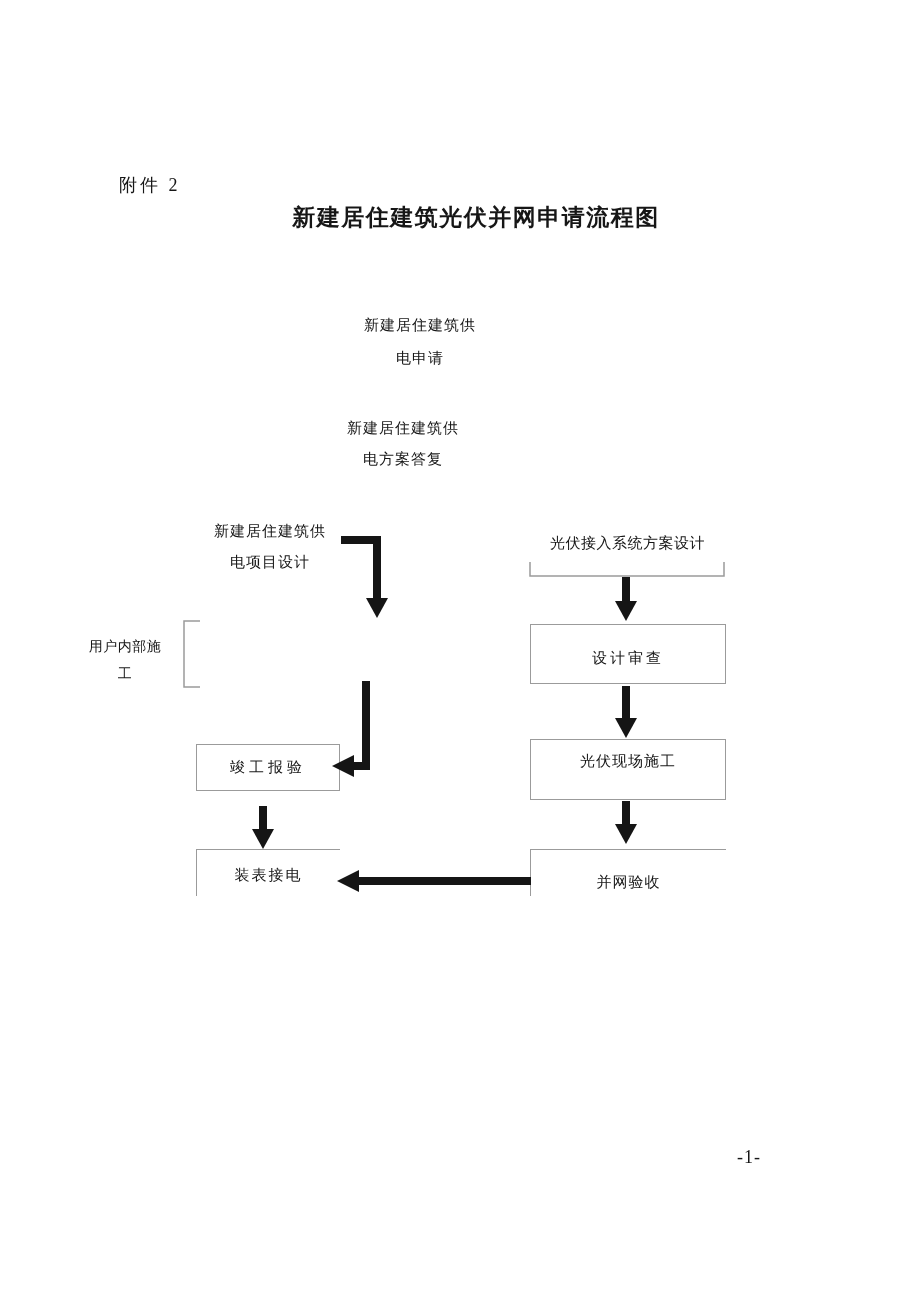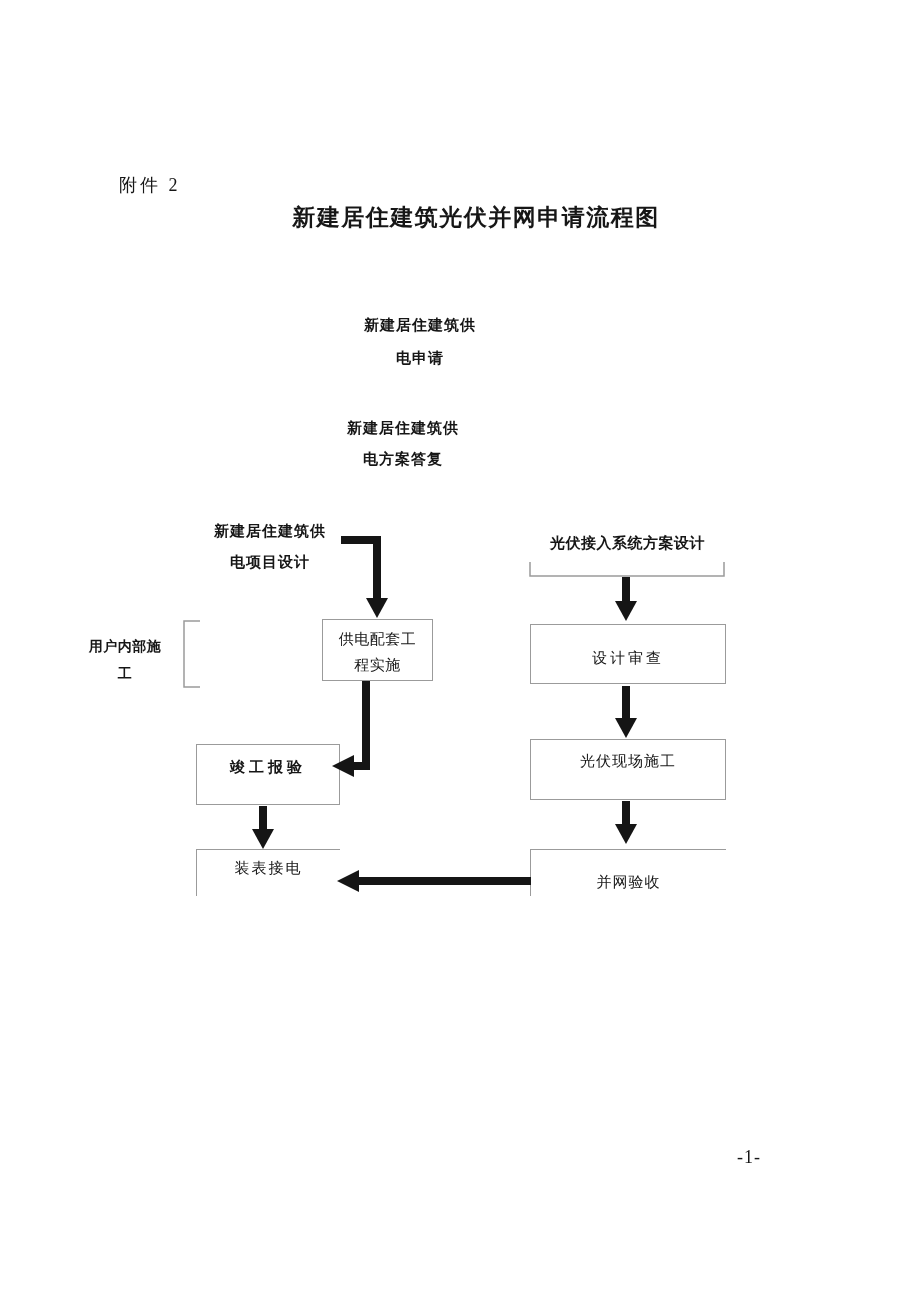--- a/index.html
+++ b/index.html
@@ -6,37 +6,37 @@
   html,body { background:#ffffff; }
   .page {
     position:relative; width:920px; height:1302px; margin:0 auto;
     background:#ffffff; color:#161616; overflow:hidden;
     font-family:"Liberation Serif","DejaVu Serif",serif;
   }
   .abs { position:absolute; }
   .attachment { left:119px; top:173px; font-size:18px; letter-spacing:3px; }
   .title { left:16px; top:202px; width:920px; text-align:center; font-size:23px; font-weight:bold; letter-spacing:1.5px; }
 
-  .node { text-align:center; font-size:15px; letter-spacing:1px; line-height:32px;font-weight:bold; }
+  .node { text-align:center; font-size:15px; letter-spacing:1px; line-height:32px; }
   .n-supply-app   { left:320px; top:309px; width:200px; line-height:33px; }
   .n-plan-reply   { left:303px; top:413px; width:200px; line-height:31px; }
   .n-pv-app       { left:545px; top:417px; width:155px; }
   .n-proj-design  { left:170px; top:516px; width:200px; line-height:31px; }
   .n-pv-access    { left:530px; top:527px; width:195px; letter-spacing:0.5px; }
   .n-user-int     { left:82px;  top:633px; width:86px; font-size:14px; line-height:27px; letter-spacing:0.5px; }
 
   .box {
     position:absolute; border:1px solid #9b9b9b; background:transparent;
     text-align:center; font-size:15px; color:#161616;
   }
   .b-supporting { left:322px; top:619px; width:111px; height:62px; padding-top:6px;  line-height:26px; letter-spacing:0.5px; }
   .b-design     { left:530px; top:624px; width:196px; height:60px; padding-top:24px; letter-spacing:3px; }
-  .b-completion { left:196px; top:744px; width:144px; height:61px; padding-top:13px; letter-spacing:4px;font-weight:bold; }
+  .b-completion { left:196px; top:744px; width:144px; height:47px; padding-top:13px; letter-spacing:4px; }
   .b-pv-site    { left:530px; top:739px; width:196px; height:61px; padding-top:12px; letter-spacing:1px;text-align:center; }
-  .b-meter      { left:196px; top:849px; width:144px; height:47px; padding-top:9px;  letter-spacing:2px; border-right:none; border-bottom:none; }
+  .b-meter      { left:196px; top:849px; width:144px; height:47px; padding-top:16px;  letter-spacing:2px; border-right:none; border-bottom:none; }
   .b-grid       { left:530px; top:849px; width:196px; height:47px; padding-top:23px;  letter-spacing:1px; border-right:none; border-bottom:none; }
 
   .arrows { position:absolute; left:0; top:0; width:920px; height:1302px; pointer-events:none; }
   .pagenum { left:737px; top:1147px; font-size:18px; letter-spacing:1px; }
 </style>
 </head>
 <body>
 
 <div class="page">
 
@@ -59,24 +59,20 @@
     <div>电项目设计</div>
   </div>
 
   <div class="abs node n-pv-access">光伏接入系统方案设计</div>
 
   <div class="abs node n-user-int">
     <div>用户内部施</div>
     <div>工</div>
   </div>
 
-  <div class="box b-supporting">
-    <div>供电配套工</div>
-    <div>程实施</div>
-  </div>
 
   <div class="box b-design">设计审查</div>
 
   <div class="box b-completion">竣工报验</div>
 
   <div class="box b-pv-site">光伏现场施工</div>
 
   <div class="box b-meter">装表接电</div>
 
   <div class="box b-grid">并网验收</div>

